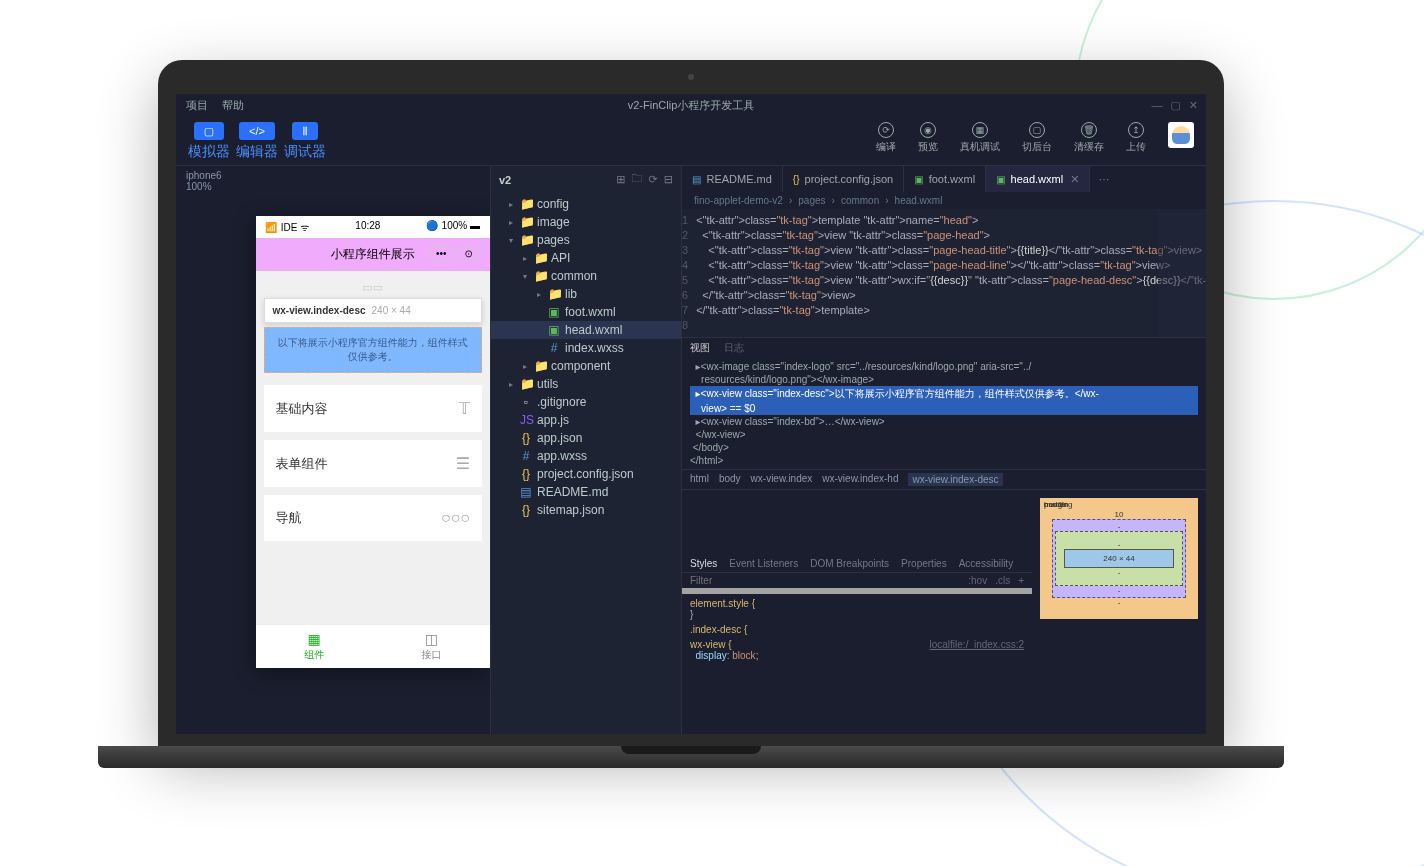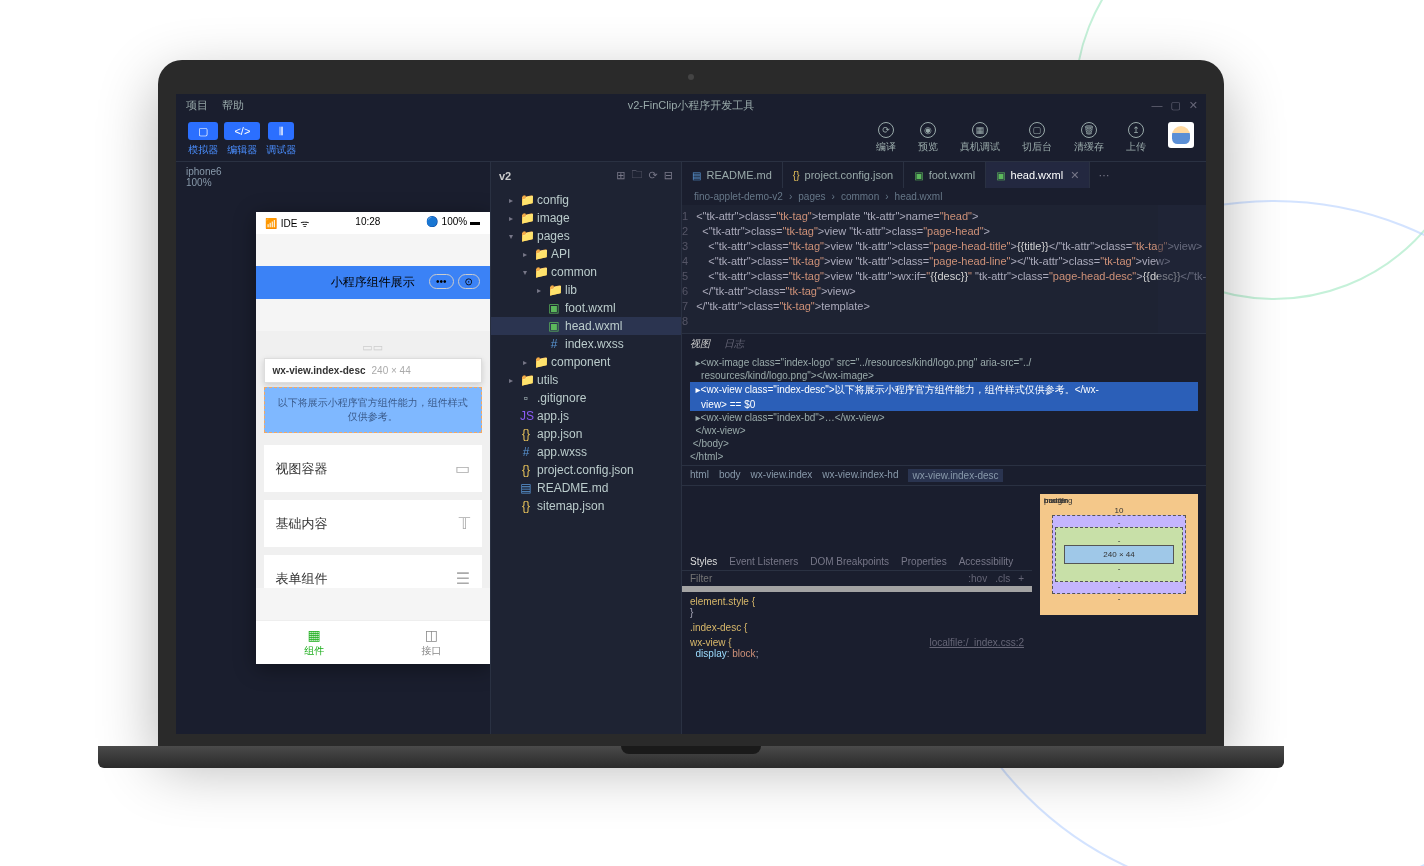--- a/index.html
+++ b/index.html
@@ -19,36 +19,36 @@
 
 
 .ide { display: flex; flex-direction: column; height: 100%; }
 .menubar { display: flex; align-items: center; height: 22px; padding: 0 10px; color: #9aa; font-size: 11px; gap: 14px; position: relative; }
 .menubar .title { position: absolute; left: 50%; transform: translateX(-50%); }
 .winctl { position: absolute; right: 8px; display: flex; gap: 8px; color: #667; }
 
 .toolbar { display: flex; align-items: flex-start; padding: 6px 12px 4px; }
 .tool-pills { display: flex; gap: 6px; }
 .pill { background: #2b6fff; color: #fff; padding: 3px 10px; border-radius: 3px; display: flex; align-items: center; justify-content: center; min-width: 26px; height: 18px; }
-.pill-label { color: #4a8eff; font-size: 10px; margin-top: 3px; text-align: center; flex: 1; }
+.pill-label { color: #4a8eff; font-size: 14px; margin-top: 3px; text-align: center; flex: 1; }
 .pill-col { display: flex; flex-direction: column; align-items: center; }
 .tool-right { margin-left: auto; display: flex; gap: 22px; align-items: flex-start; }
 .tool-btn { display: flex; flex-direction: column; align-items: center; color: #9aa; font-size: 10px; gap: 2px; }
 .tool-btn .ic { width: 16px; height: 16px; border: 1px solid #9aa; border-radius: 50%; display: flex; align-items: center; justify-content: center; font-size: 9px; }
 .avatar { width: 26px; height: 26px; background: #fff; border-radius: 3px; display:flex; align-items:center; justify-content:center; }
 .avatar-inner { width: 18px; height: 18px; background: linear-gradient(#ffd9a0 40%, #5b8fd6 40%); border-radius: 50% 50% 30% 30%; }
 
 .workspace { flex: 1; display: flex; min-height: 0; border-top: 1px solid #2a3142; }
 
 
 .sim-panel { width: 314px; background: #1a1e2e; display: flex; flex-direction: row; }
 .sim-status { padding: 4px 10px; color: #8899aa; font-size: 10px; }
-.sim-device { margin: 50px auto 0; width: 252px; background: #f5f5f5; box-shadow: 0 4px 20px rgba(0,0,0,0.4); display: flex; flex-direction: column; height: 452px; gap: 32px; }
+.sim-device { margin: 50px auto 0; width: 252px; background: #f5f5f5; box-shadow: 0 4px 20px rgba(0,0,0,0.4); display: flex; flex-direction: column; height: 452px; }
 .dev-statusbar { display: flex; justify-content: space-between; padding: 4px 10px; font-size: 10px; color: #000; background: #fff; }
-.dev-header { background: #3b82f6; padding: 8px; text-align: center; position: relative; font-size: 12px; color: #000; }
+.dev-header { background: #f0abfc; padding: 8px; text-align: center; position: relative; font-size: 12px; color: #000; }
 .dev-header .more { position: absolute; right: 10px; top: 8px; display: flex; gap: 4px; align-items: center; }
 .more-pill { border: 1px solid #ccc; border-radius: 10px; padding: 1px 6px; font-size: 10px; }
 .dev-body { flex: 1; background: #f0f0f0; padding: 10px 8px; overflow: hidden; }
 .tooltip-box { background: #fff; border: 1px solid #ddd; padding: 6px 8px; font-size: 10px; color: #333; box-shadow: 0 2px 6px rgba(0,0,0,0.15); margin-bottom: 4px; }
 .tooltip-box .dim { color: #aaa; margin-left: 6px; }
 .highlight-area { background: #7fb8ff; color: #3a5a8a; text-align: center; font-size: 10px; padding: 8px 10px; margin-bottom: 12px; border: 1px dashed #f4a860; }
 .list-item { background: #fff; padding: 14px 12px; margin-bottom: 8px; display: flex; justify-content: space-between; align-items: center; font-size: 13px; color: #333; }
 .list-item .licon { color: #aaa; font-size: 16px; }
 .dev-tabbar { display: flex; background: #fff; border-top: 1px solid #eee; }
 .dev-tab { flex: 1; text-align: center; padding: 6px 0; font-size: 10px; color: #888; }
@@ -84,21 +84,21 @@
 .breadcrumb { padding: 3px 12px; color: #667788; font-size: 10px; display: flex; gap: 6px; }
 .code { flex: 0 0 auto; background: #1e2333; font-family: Consolas, Monaco, monospace; font-size: 11px; display: flex; position: relative; }
 .gutter { width: 34px; text-align: right; padding: 4px 8px 4px 0; color: #556; }
 .gutter div { height: 15px; line-height: 15px; }
 .code-lines { padding: 4px 0; }
 .code-lines div { height: 15px; line-height: 15px; white-space: pre; }
 .minimap { position: absolute; right: 0; top: 0; width: 48px; height: 100%; background: #20263a; opacity: 0.5; } .tk-str { color: #ce9178; } .tk-txt { color: #d4d4d4; }
 
 
 .devtools { flex: 1; display: flex; flex-direction: column; background: #1a1e2e; border-top: 1px solid #2a3142; min-height: 0; }
-.dt-tabs { display: flex; padding: 3px 8px; gap: 14px; font-size: 10px; color: #667; font-style: italic; }
+.dt-tabs { display: flex; padding: 3px 8px; gap: 14px; font-size: 10px; color: #667; }
 .dt-tabs .on { color: #ccc; }
 .dom-panel { font-family: Consolas, monospace; font-size: 10px; padding: 2px 8px; color: #9aa; }
 .dom-line { padding: 1px 0; white-space: pre; overflow: hidden; text-overflow: ellipsis; }
 .dom-line.hl { background: #2b5fb8; color: #fff; }
 .crumb-bar { display: flex; gap: 10px; padding: 3px 8px; font-size: 10px; color: #8899aa; border-top: 1px solid #2a3142; }
 .crumb-bar .on { background: #2a3450; padding: 1px 4px; }
 .styles-row { display: flex; flex: 1; min-height: 0; border-top: 1px solid #2a3142; }
 .styles-panel { flex: 1; display: flex; flex-direction: column; justify-content: center; }
 .styles-tabs { display: flex; gap: 12px; padding: 3px 8px; font-size: 10px; color: #778; }
 .styles-tabs .on { color: #ddd; }
@@ -209,24 +209,20 @@
          <span class="more-pill">⊙</span>
         </span>
        </div>
        <div class="dev-body">
         <div style="text-align:center;margin-bottom:4px;color:#ccc">▭▭</div>
         <div class="tooltip-box">
          <b>wx-view.index-desc</b><span class="dim">240 × 44</span>
         </div>
         <div class="highlight-area">以下将展示小程序官方组件能力，组件样式仅供参考。</div>
         <div id="sim-list">
-                    <div class="list-item">
-                      <span>视图容器</span>
-                      <span class="licon">▭</span>
-                    </div>
                     <div class="list-item">
                       <span>基础内容</span>
                       <span class="licon">𝕋</span>
                     </div>
                     <div class="list-item">
                       <span>表单组件</span>
                       <span class="licon">☰</span>
                     </div>
                     <div class="list-item">
                       <span>导航</span>

